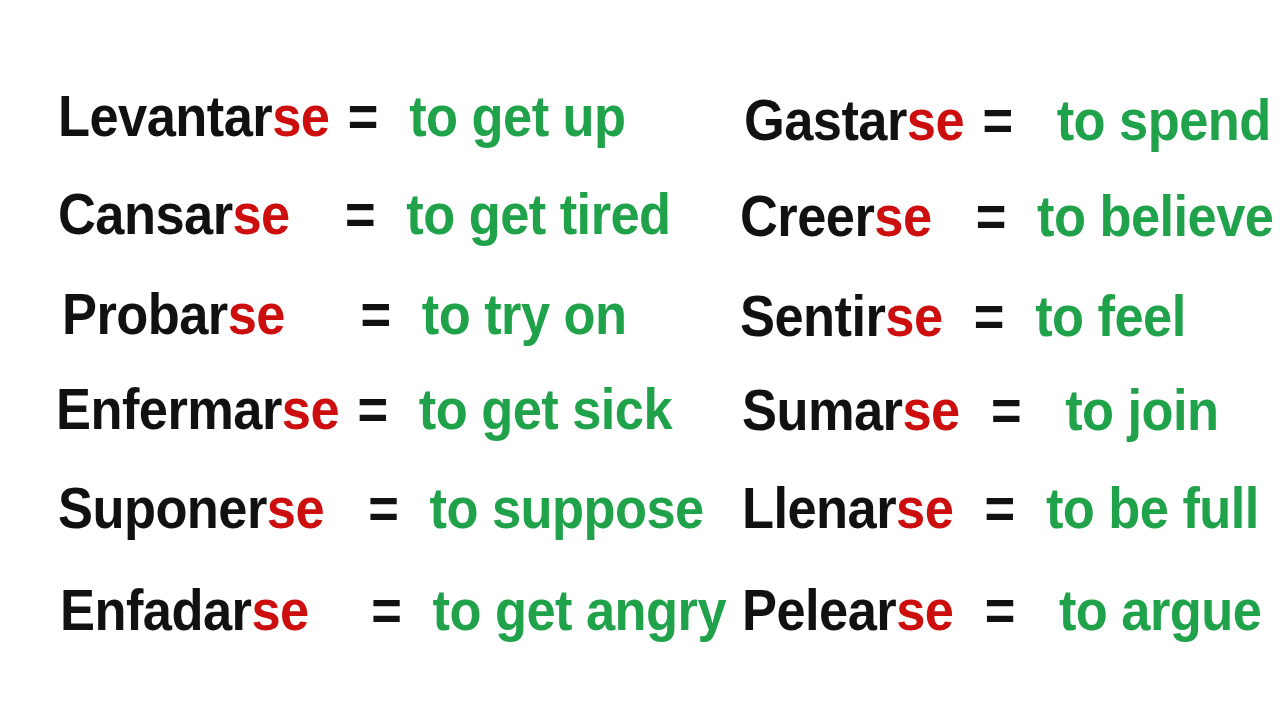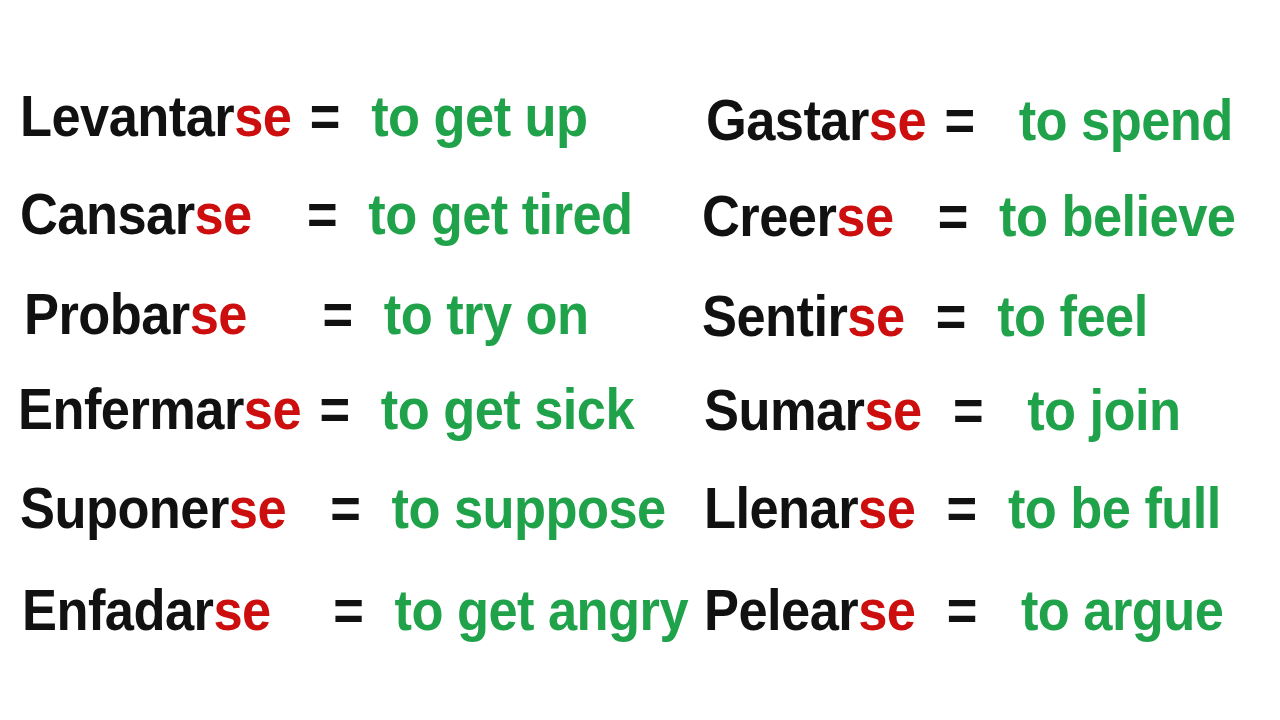--- a/index.html
+++ b/index.html
@@ -14,20 +14,21 @@
     overflow: hidden;
     font-family: "Liberation Sans", "DejaVu Sans", sans-serif;
     -webkit-font-smoothing: antialiased;
   }
 
   #slide {
     position: relative;
     width: 1084px;
     height: 720px;
     background: #ffffff;
+    margin-left: 38px;
   }
 
   
   .vocab-row {
     position: absolute;
     white-space: nowrap;
     line-height: 1;
     font-weight: 700;
     font-size: 57px;
     letter-spacing: -0.6px;

